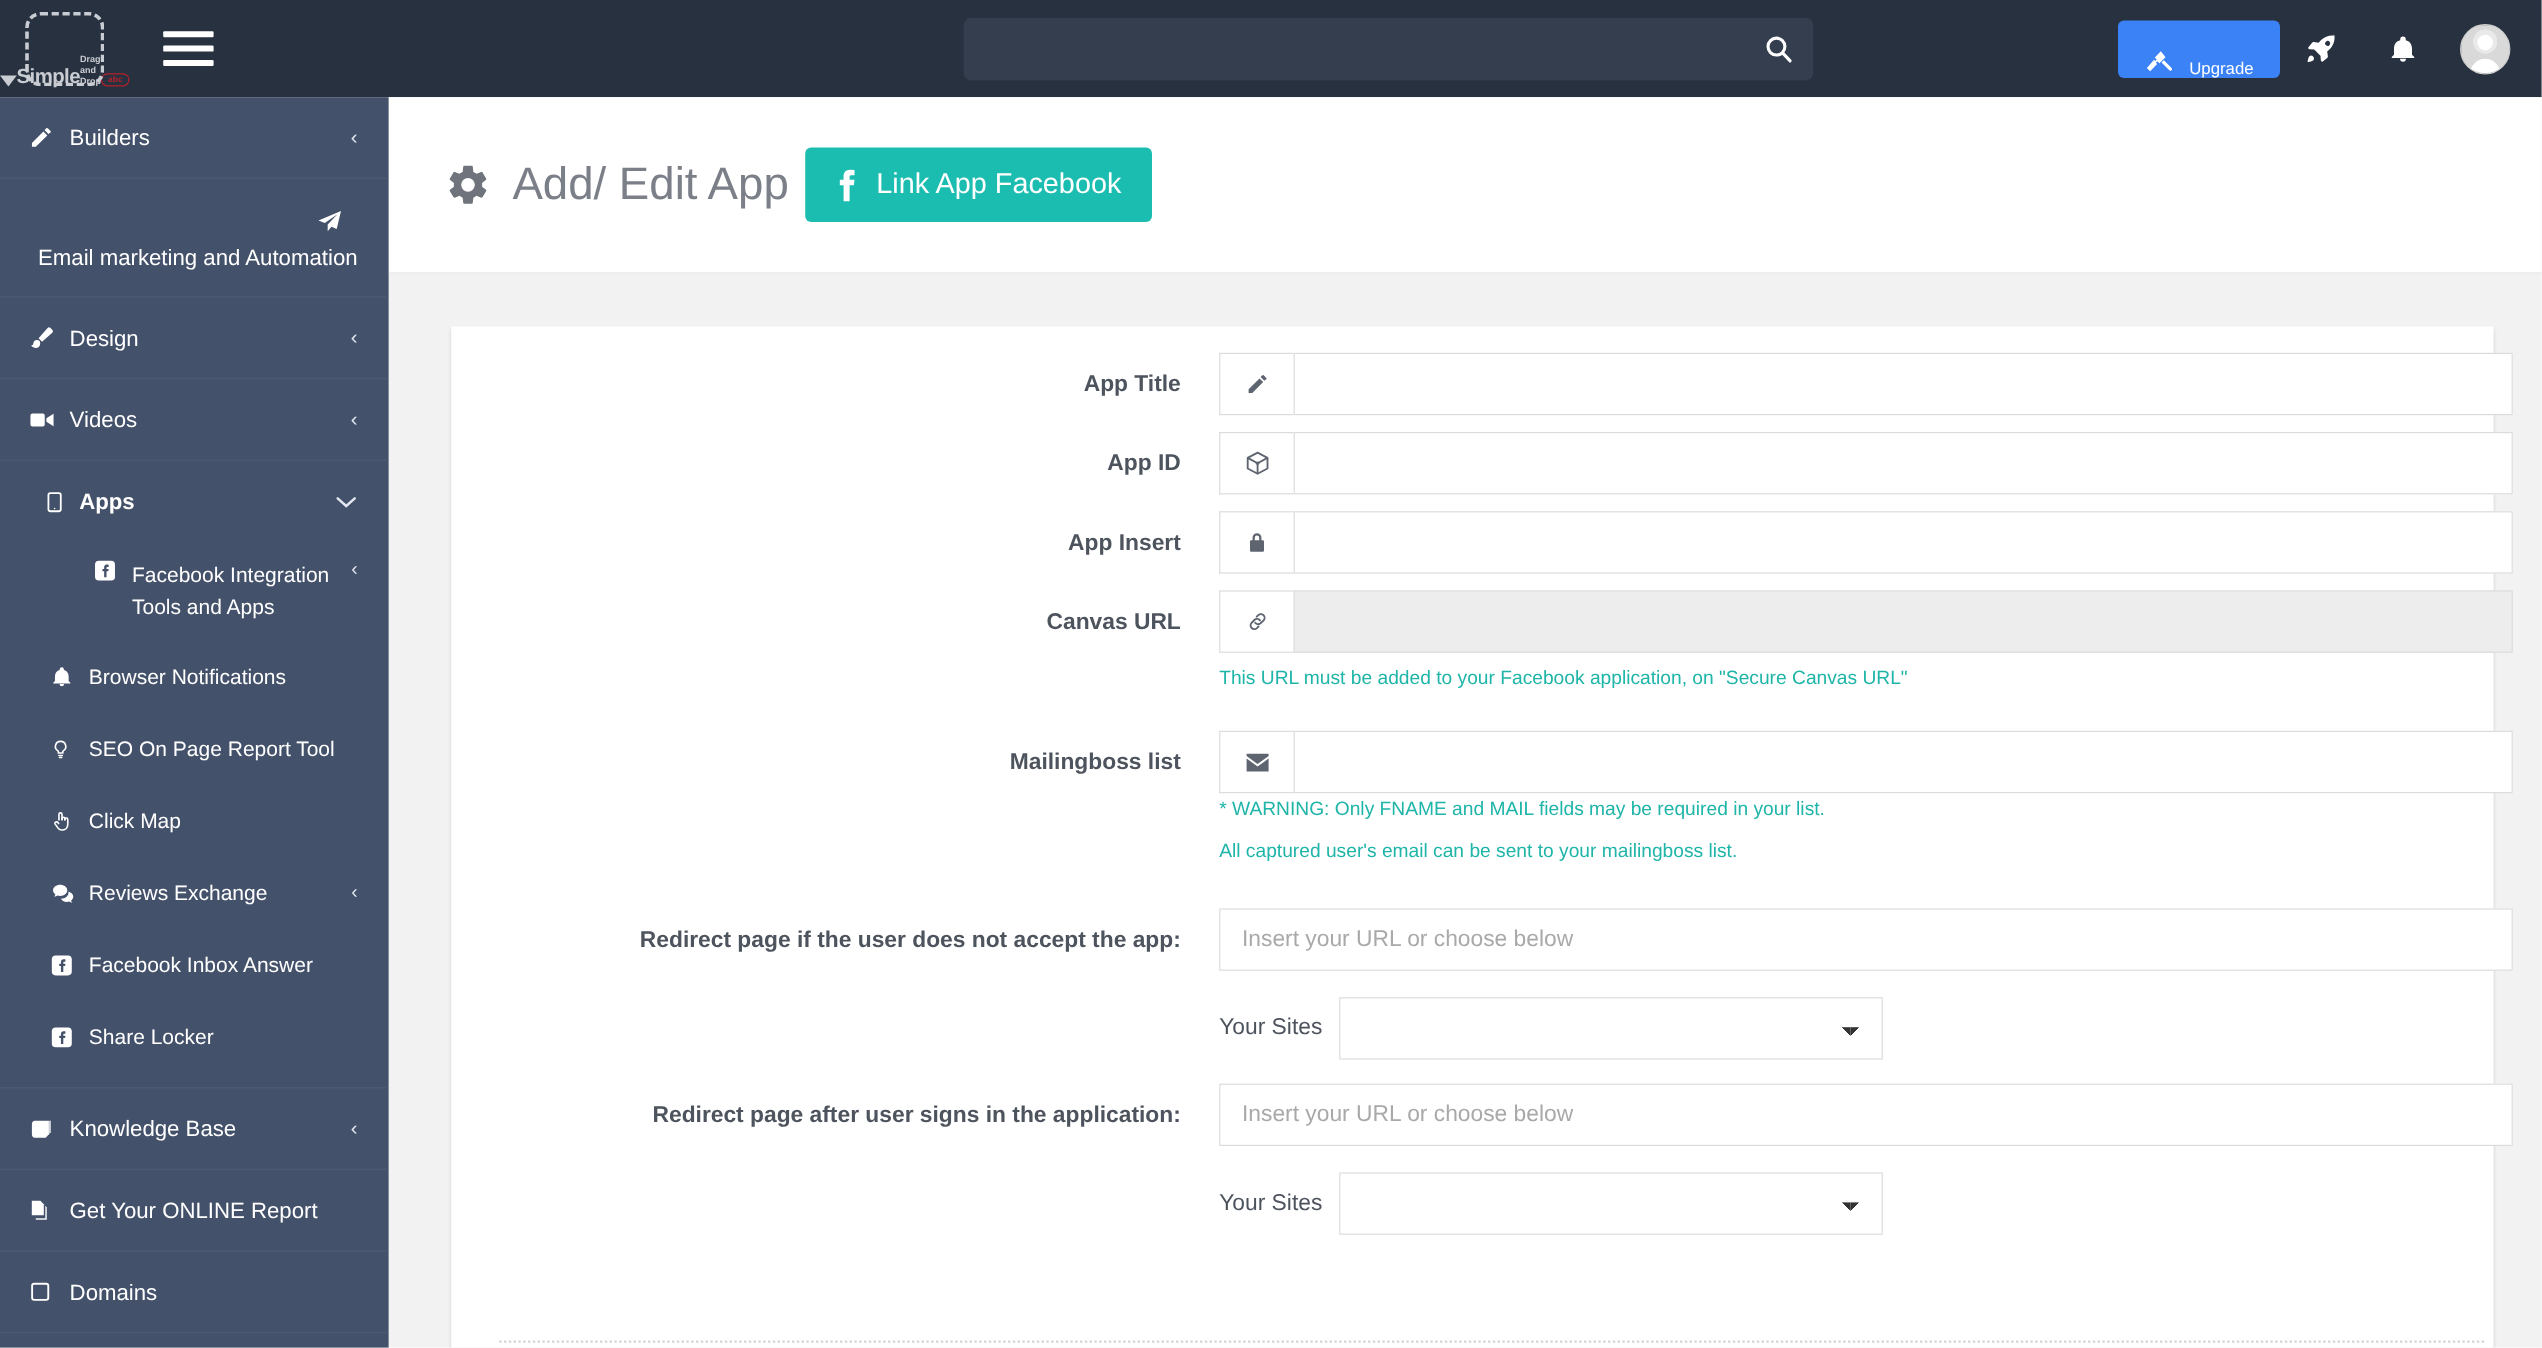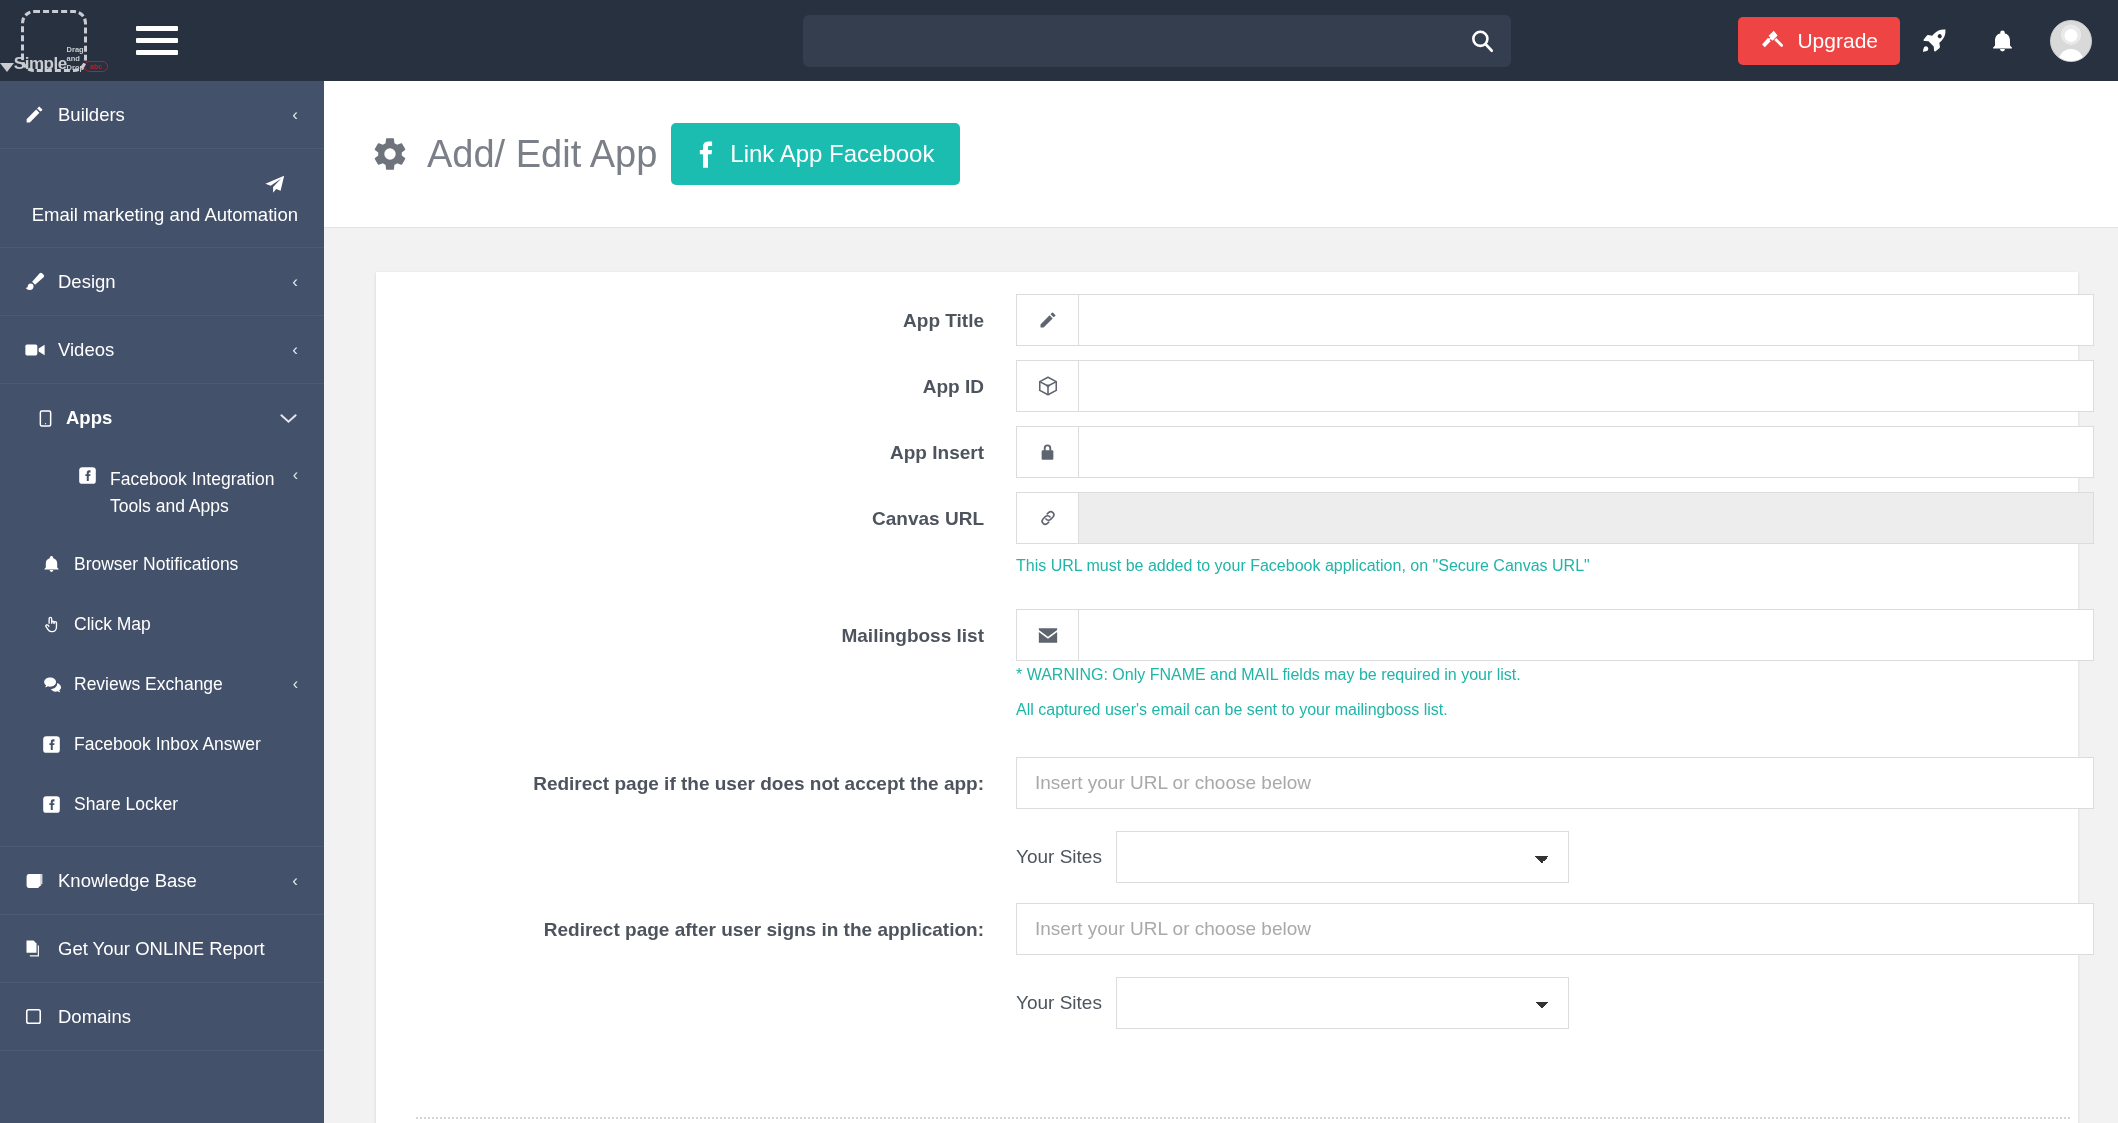--- a/index.html
+++ b/index.html
@@ -66,23 +66,23 @@
   #search-icon-btn {
     position: absolute; right: 14px; top: 12px; width: 30px; height: 28px;
     cursor: pointer; display: flex; align-items: center; justify-content: center;
   }
 
   #header-right {
     position: absolute; right: 26px; top: 0; height: 81px;
     display: flex; align-items: center; gap: 0;
   }
   #upgrade-btn {
-    height: 48px; background: #ef4444; border: none; border-radius: 5px;
-    color: #ffffff; font-size: 21px; padding: 0 22px; cursor: pointer;
-    display: flex; align-items: center; gap: 12px;
+    height: 48px; background: #3b82f6; border: none; border-radius: 5px;
+    color: #ffffff; font-size: 14px; padding: 0 22px; cursor: pointer;
+    display: flex; align-items: flex-end; gap: 12px;
     font-family: "Liberation Sans", sans-serif;
   }
   .hdr-icon {
     width: 68px; height: 81px; display: flex; align-items: center; justify-content: center;
     cursor: pointer;
   }
   #avatar {
     width: 42px; height: 42px; border-radius: 50%;
     background: radial-gradient(circle at 50% 34%, #e9e9e9 0 30%, #d9d9d9 31% 100%);
     margin-left: 14px; cursor: pointer; overflow: hidden; position: relative;
@@ -349,20 +349,29 @@
 
     <div class="sub-item">
       <span class="sub-ico">
         <svg width="19" height="20" viewBox="0 0 24 24" fill="#ffffff">
           <path d="M12 22a2.4 2.4 0 0 0 2.4-2.3H9.6A2.4 2.4 0 0 0 12 22zm7.2-5.6v-5c0-3.4-2-6-5-6.6v-.7a2.2 2.2 0 0 0-4.4 0v.7c-3 .6-5 3.2-5 6.6v5L3 18.2v.9h18v-.9z"></path>
         </svg>
       </span>
       <span class="sub-lbl">Browser Notifications</span>
     </div>
 
+    <div class="sub-item">
+      <span class="sub-ico">
+        <svg width="17" height="21" viewBox="0 0 24 24" fill="none" stroke="#ffffff" stroke-width="1.9">
+          <path d="M12 2.5a6 6 0 0 0-3.4 11c.5.4.8 1 .8 1.6v1.2h5.2v-1.2c0-.6.3-1.2.8-1.6A6 6 0 0 0 12 2.5z"></path>
+          <path d="M10 19.2h4M10.7 21.5h2.6" stroke-linecap="round"></path>
+        </svg>
+      </span>
+      <span class="sub-lbl">SEO On Page Report Tool</span>
+    </div>
 
     <div class="sub-item">
       <span class="sub-ico">
         <svg width="18" height="21" viewBox="0 0 24 24" fill="none" stroke="#ffffff" stroke-width="1.8">
           <path d="M9.5 11V4.2a1.7 1.7 0 0 1 3.4 0v6.4"></path>
           <path d="M12.9 10.6V9a1.6 1.6 0 0 1 3.2 0v1.8"></path>
           <path d="M16.1 10.9V9.8a1.6 1.6 0 0 1 3.2 0v5.4c0 3.4-2.3 6.3-5.6 6.3h-1.3c-2 0-3.3-1-4.3-2.6L5.3 15c-.6-1 -.2-2 .8-2.4.8-.3 1.7 0 2.2.7l1.2 1.7"></path>
         </svg>
       </span>
       <span class="sub-lbl">Click Map</span>

